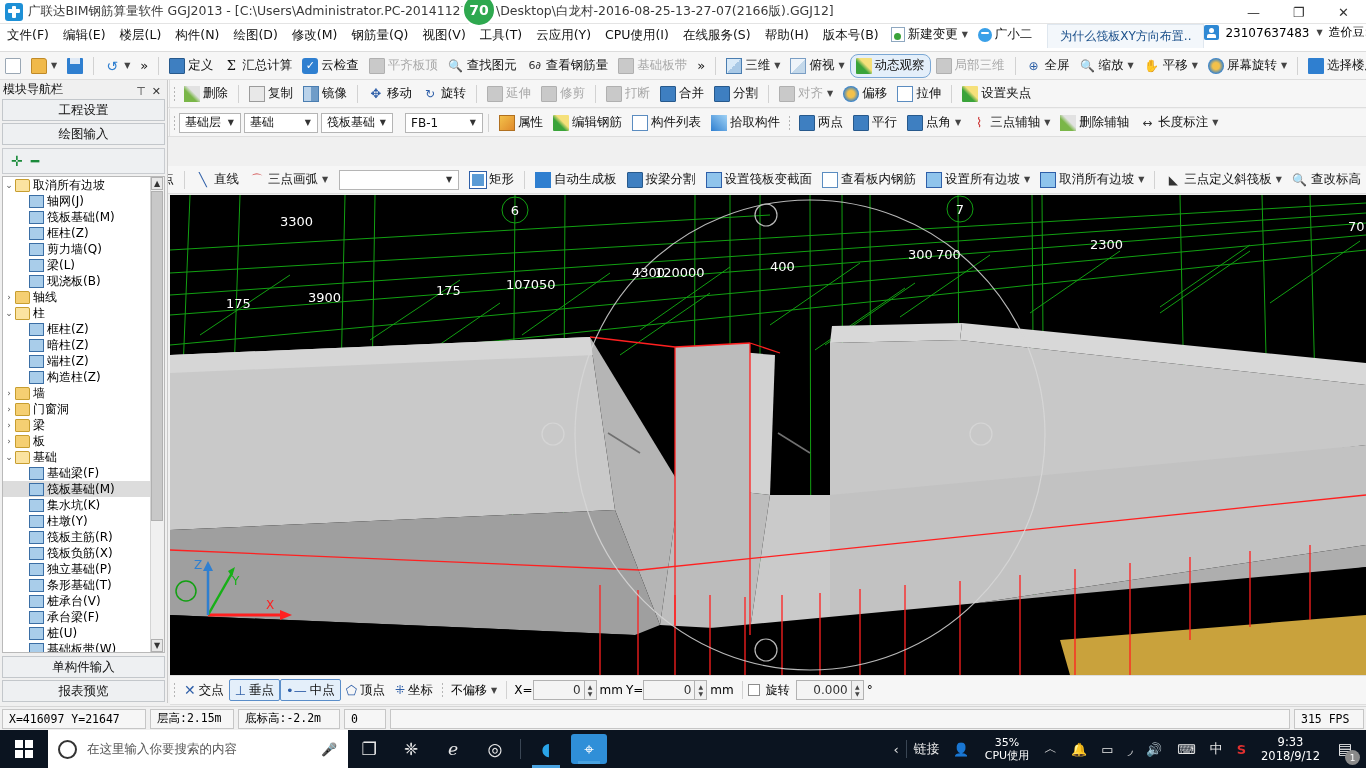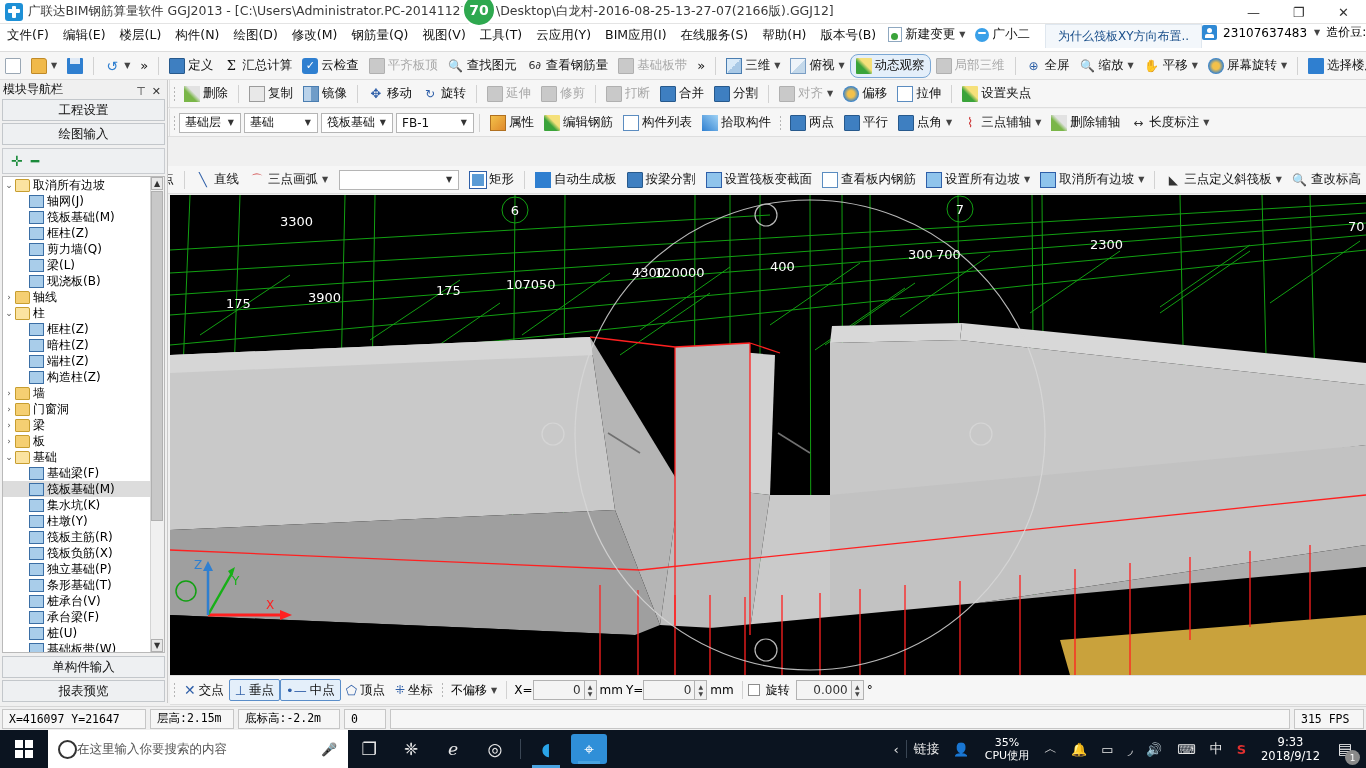--- a/index.html
+++ b/index.html
@@ -212,21 +212,21 @@
     position:absolute; left:0; top:730px; width:1366px; height:38px;
     background:#0b1420; display:flex; align-items:center;
   }
   .start {
     width:48px; height:38px; display:flex; align-items:center; justify-content:center;
   }
   .win-logo { width:18px;height:18px;display:grid;grid-template-columns:1fr 1fr;grid-template-rows:1fr 1fr;gap:2px; }
   .win-logo i { background:#fff; display:block; }
   .searchbox {
     width:300px; height:38px; background:#fff; display:flex; align-items:center;
-    padding:0 10px; 
+    padding:0 10px; gap:10px;
   }
   .cortana { width:19px;height:19px;border:2px solid #333;border-radius:50%;flex:none; }
   .search-ph { flex:1; font-size:12.5px; color:#555; }
   .mic { color:#333; font-size:13px; }
   .tb-icon { width:42px; height:38px; display:flex; align-items:center; justify-content:center;
              color:#e8e8e8; font-size:17px; position:relative; }
   .tb-icon.active:after{ content:""; position:absolute; left:7px; right:7px; bottom:0; height:3px; background:#4aa3e0; }
   .tray { margin-left:auto; display:flex; align-items:center; height:38px; padding-right:4px; }
   .tray-item { padding:0 7px; color:#e6e6e6; font-size:13px; display:flex; align-items:center; height:38px; }
   .cpu { color:#fff; font-size:11px; text-align:center; line-height:13px; padding:0 8px; }
@@ -255,21 +255,21 @@
     <div class="menu-item">文件(F)</div>
     <div class="menu-item">编辑(E)</div>
     <div class="menu-item">楼层(L)</div>
     <div class="menu-item">构件(N)</div>
     <div class="menu-item">绘图(D)</div>
     <div class="menu-item">修改(M)</div>
     <div class="menu-item">钢筋量(Q)</div>
     <div class="menu-item">视图(V)</div>
     <div class="menu-item">工具(T)</div>
     <div class="menu-item">云应用(Y)</div>
-    <div class="menu-item">BIM应用(I)</div>
+    <div class="menu-item">CPU使用(I)</div>
     <div class="menu-item">在线服务(S)</div>
     <div class="menu-item">帮助(H)</div>
     <div class="menu-item">版本号(B)</div>
 
     <div class="mb-tool">
       <span class="ico-blue-doc"></span>
       <span>新建变更</span>
       <span class="caret">▼</span>
     </div>
     <div class="mb-tool">
@@ -464,21 +464,21 @@
         <span class="cb">▼</span>
       </div>
     <div class="combo" style="width:74px;margin-left:3px">
         <span class="cv">基础</span>
         <span class="cb">▼</span>
       </div>
     <div class="combo" style="width:72px;margin-left:3px">
         <span class="cv">筏板基础</span>
         <span class="cb">▼</span>
       </div>
-    <div class="combo" style="width:78px;margin-left:3px">
+    <div class="combo" style="width:78px;margin-left:12px">
         <span class="cv">FB-1</span>
         <span class="cb">▼</span>
       </div>
     <div class="sep"></div>
     <div class="btn">
         <span class="mi prop"></span>
         <span>属性</span>
       </div>
     <div class="btn">
         <span class="mi pencil"></span>

